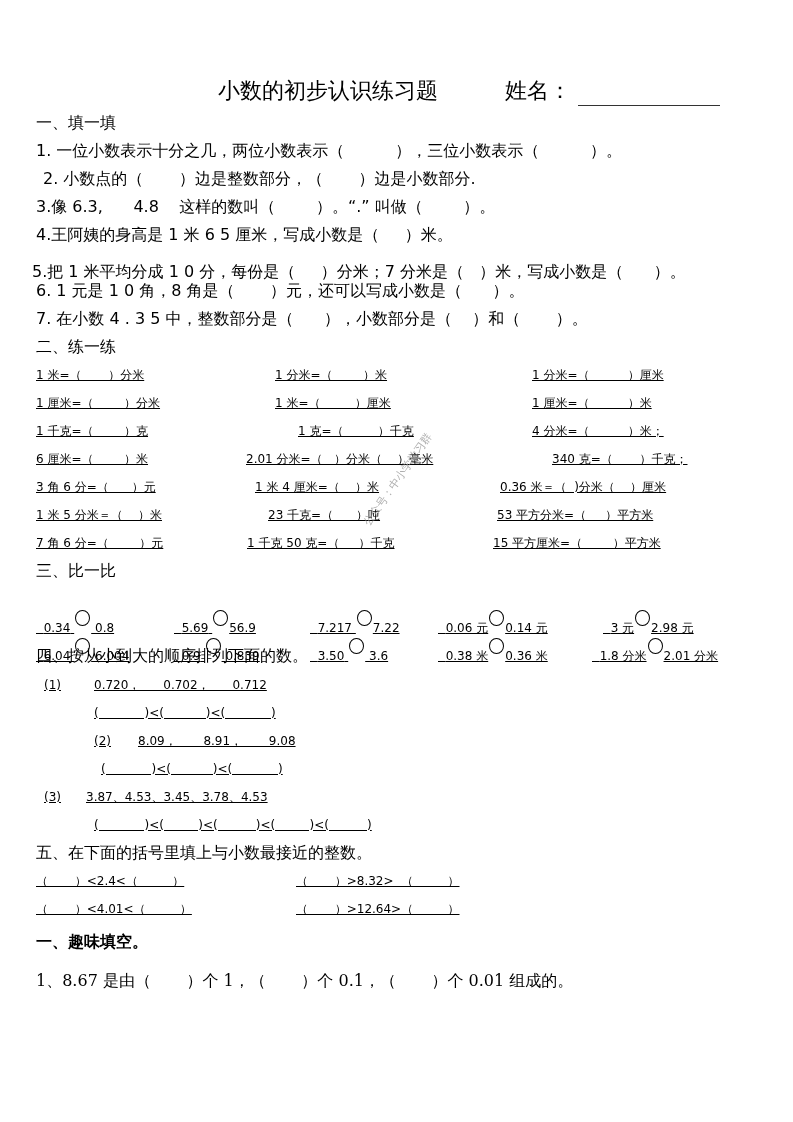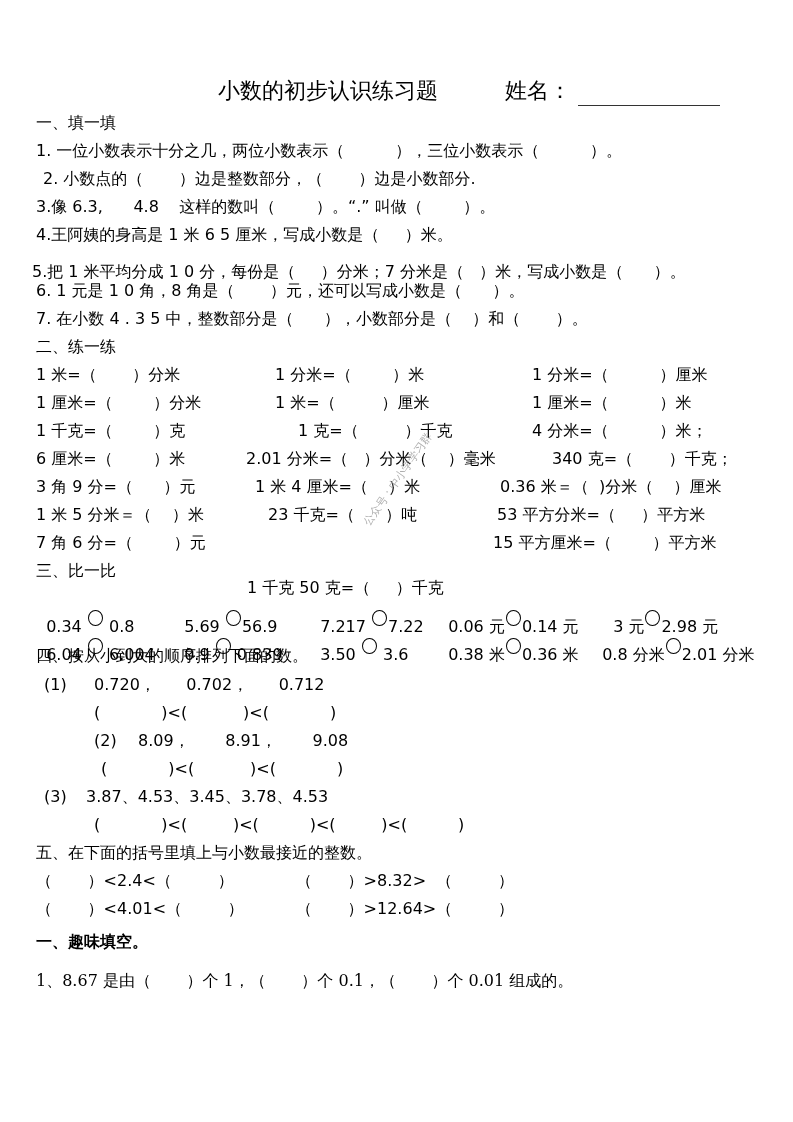--- a/index.html
+++ b/index.html
@@ -4,21 +4,21 @@
 <style>
   html, body { margin:0; padding:0; background:#ffffff; }
   body { width:793px; height:1122px; position:relative; overflow:hidden;
          font-family:"DejaVu Sans", "Liberation Sans", sans-serif; color:#000; }
   .ln { position:absolute; white-space:pre; font-size:16px; line-height:20px; }
   .title { position:absolute; left:218px; top:76px; font-size:22px; font-family:"DejaVu Serif", serif; white-space:pre; }
   .namelabel { position:absolute; left:505px; top:76px; font-size:22px; font-family:"DejaVu Serif", serif; }
   .nameline { position:absolute; left:578px; top:105px; width:142px; height:0; border-top:1.5px solid #333; }
   .sec { font-family:"DejaVu Serif", serif; }
   .bold { font-weight:bold; }
-  .cell { position:absolute; white-space:pre; font-size:16px; line-height:20px; }
+  .cell { position:absolute; white-space:pre; font-size:12px; line-height:20px;text-decoration:underline; }
   .circ { display:inline-block; width:13px; height:14px; border:1.3px solid #000; border-radius:50%; vertical-align:6px; margin:0 1px; }
   .watermark { position:absolute; left:360px; top:520px; transform:rotate(-55deg); transform-origin:left top;
                font-size:11px; color:#9a9a9a; white-space:pre; opacity:0.8; }
 </style>
 </head>
 <body>
 
 <div class="title">小数的初步认识练习题</div>
 <div class="namelabel">姓名：</div>
 <div class="nameline"></div>
@@ -43,30 +43,30 @@
 <div class="cell" style="left:532px;top:393px;">1 厘米=（          ）米</div>
 
 <div class="cell" style="left:36px;top:421px;">1 千克=（        ）克</div>
 <div class="cell" style="left:275px;top:421px;margin-left:23px;">1 克=（         ）千克</div>
 <div class="cell" style="left:532px;top:421px;">4 分米=（          ）米；</div>
 
 <div class="cell" style="left:36px;top:449px;">6 厘米=（        ）米</div>
 <div class="cell" style="left:246px;top:449px;">2.01 分米=（   ）分米（    ）毫米</div>
 <div class="cell" style="left:552px;top:449px;">340 克=（       ）千克；</div>
 
-<div class="cell" style="left:36px;top:477px;">3 角 9 分=（      ）元</div>
+<div class="cell" style="left:36px;top:477px;">3 角 6 分=（      ）元</div>
 <div class="cell" style="left:255px;top:477px;">1 米 4 厘米=（    ）米</div>
 <div class="cell" style="left:500px;top:477px;">0.36 米＝（  )分米（    ）厘米</div>
 
 <div class="cell" style="left:36px;top:505px;">1 米 5 分米＝（    ）米</div>
 <div class="cell" style="left:268px;top:505px;">23 千克=（      ）吨</div>
 <div class="cell" style="left:497px;top:505px;">53 平方分米=（     ）平方米</div>
 
 <div class="cell" style="left:36px;top:533px;">7 角 6 分=（        ）元</div>
-<div class="cell" style="left:247px;top:533px;margin-top:45px;">1 千克 50 克=（     ）千克</div>
+<div class="cell" style="left:247px;top:533px;">1 千克 50 克=（     ）千克</div>
 <div class="cell" style="left:493px;top:533px;">15 平方厘米=（        ）平方米</div>
 
 <div class="ln sec" style="left:36px;top:561px;">三、比一比</div>
 
 <div class="cell" style="left:36px;top:590px;">
   <span>0.34</span> <span class="circ"></span> <span>0.8</span>
 </div>
 <div class="cell" style="left:174px;top:590px;">
   <span>5.69</span> <span class="circ"></span><span>56.9</span>
 </div>
@@ -86,21 +86,21 @@
 <div class="cell" style="left:174px;top:618px;">
   <span>0.9</span> <span class="circ"></span> <span>0.839</span>
 </div>
 <div class="cell" style="left:310px;top:618px;">
   <span>3.50</span> <span class="circ"></span> <span>3.6</span>
 </div>
 <div class="cell" style="left:438px;top:618px;">
   <span>0.38 米</span><span class="circ"></span><span>0.36 米</span>
 </div>
 <div class="cell" style="left:592px;top:618px;">
-  <span>0.8 分米</span><span class="circ"></span><span>2.01 分米</span>
+  <span>1.8 分米</span><span class="circ"></span><span>2.01 分米</span>
 </div>
 
 <div class="ln sec" style="left:36px;top:646px;">四、按从小到大的顺序排列下面的数。</div>
 
 <div class="cell" style="left:44px;top:675px;">(1)</div>
 <div class="cell" style="left:94px;top:675px;">0.720，      0.702，      0.712</div>
 <div class="cell" style="left:94px;top:703px;">(            )&lt;(           )&lt;(            )</div>
 
 <div class="cell" style="left:94px;top:731px;">(2)</div>
 <div class="cell" style="left:138px;top:731px;">8.09，       8.91，       9.08</div>

